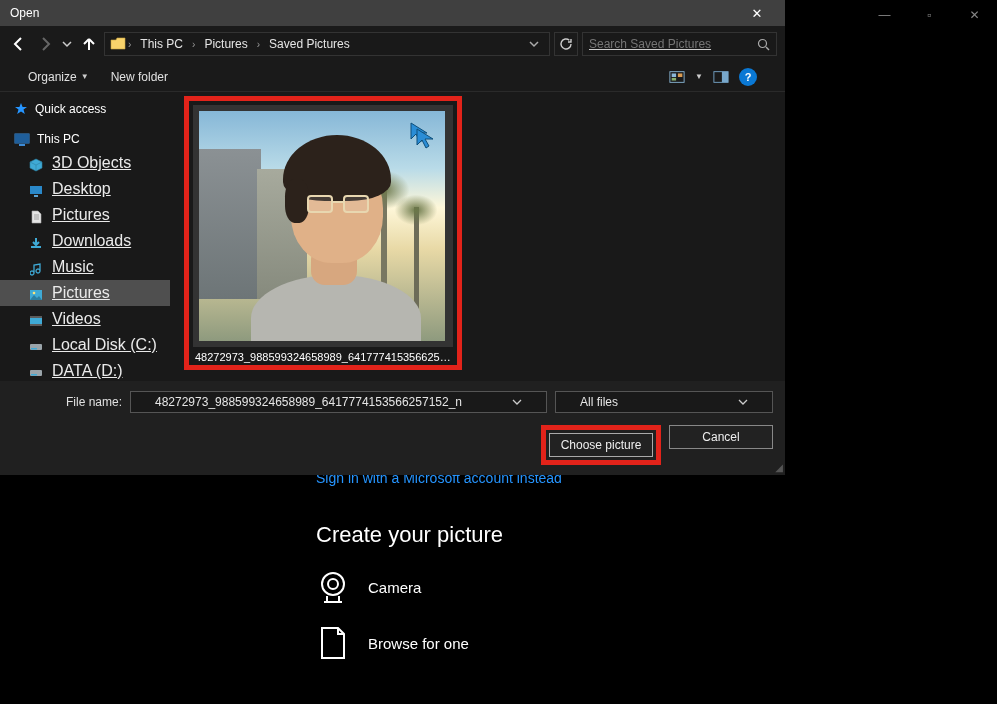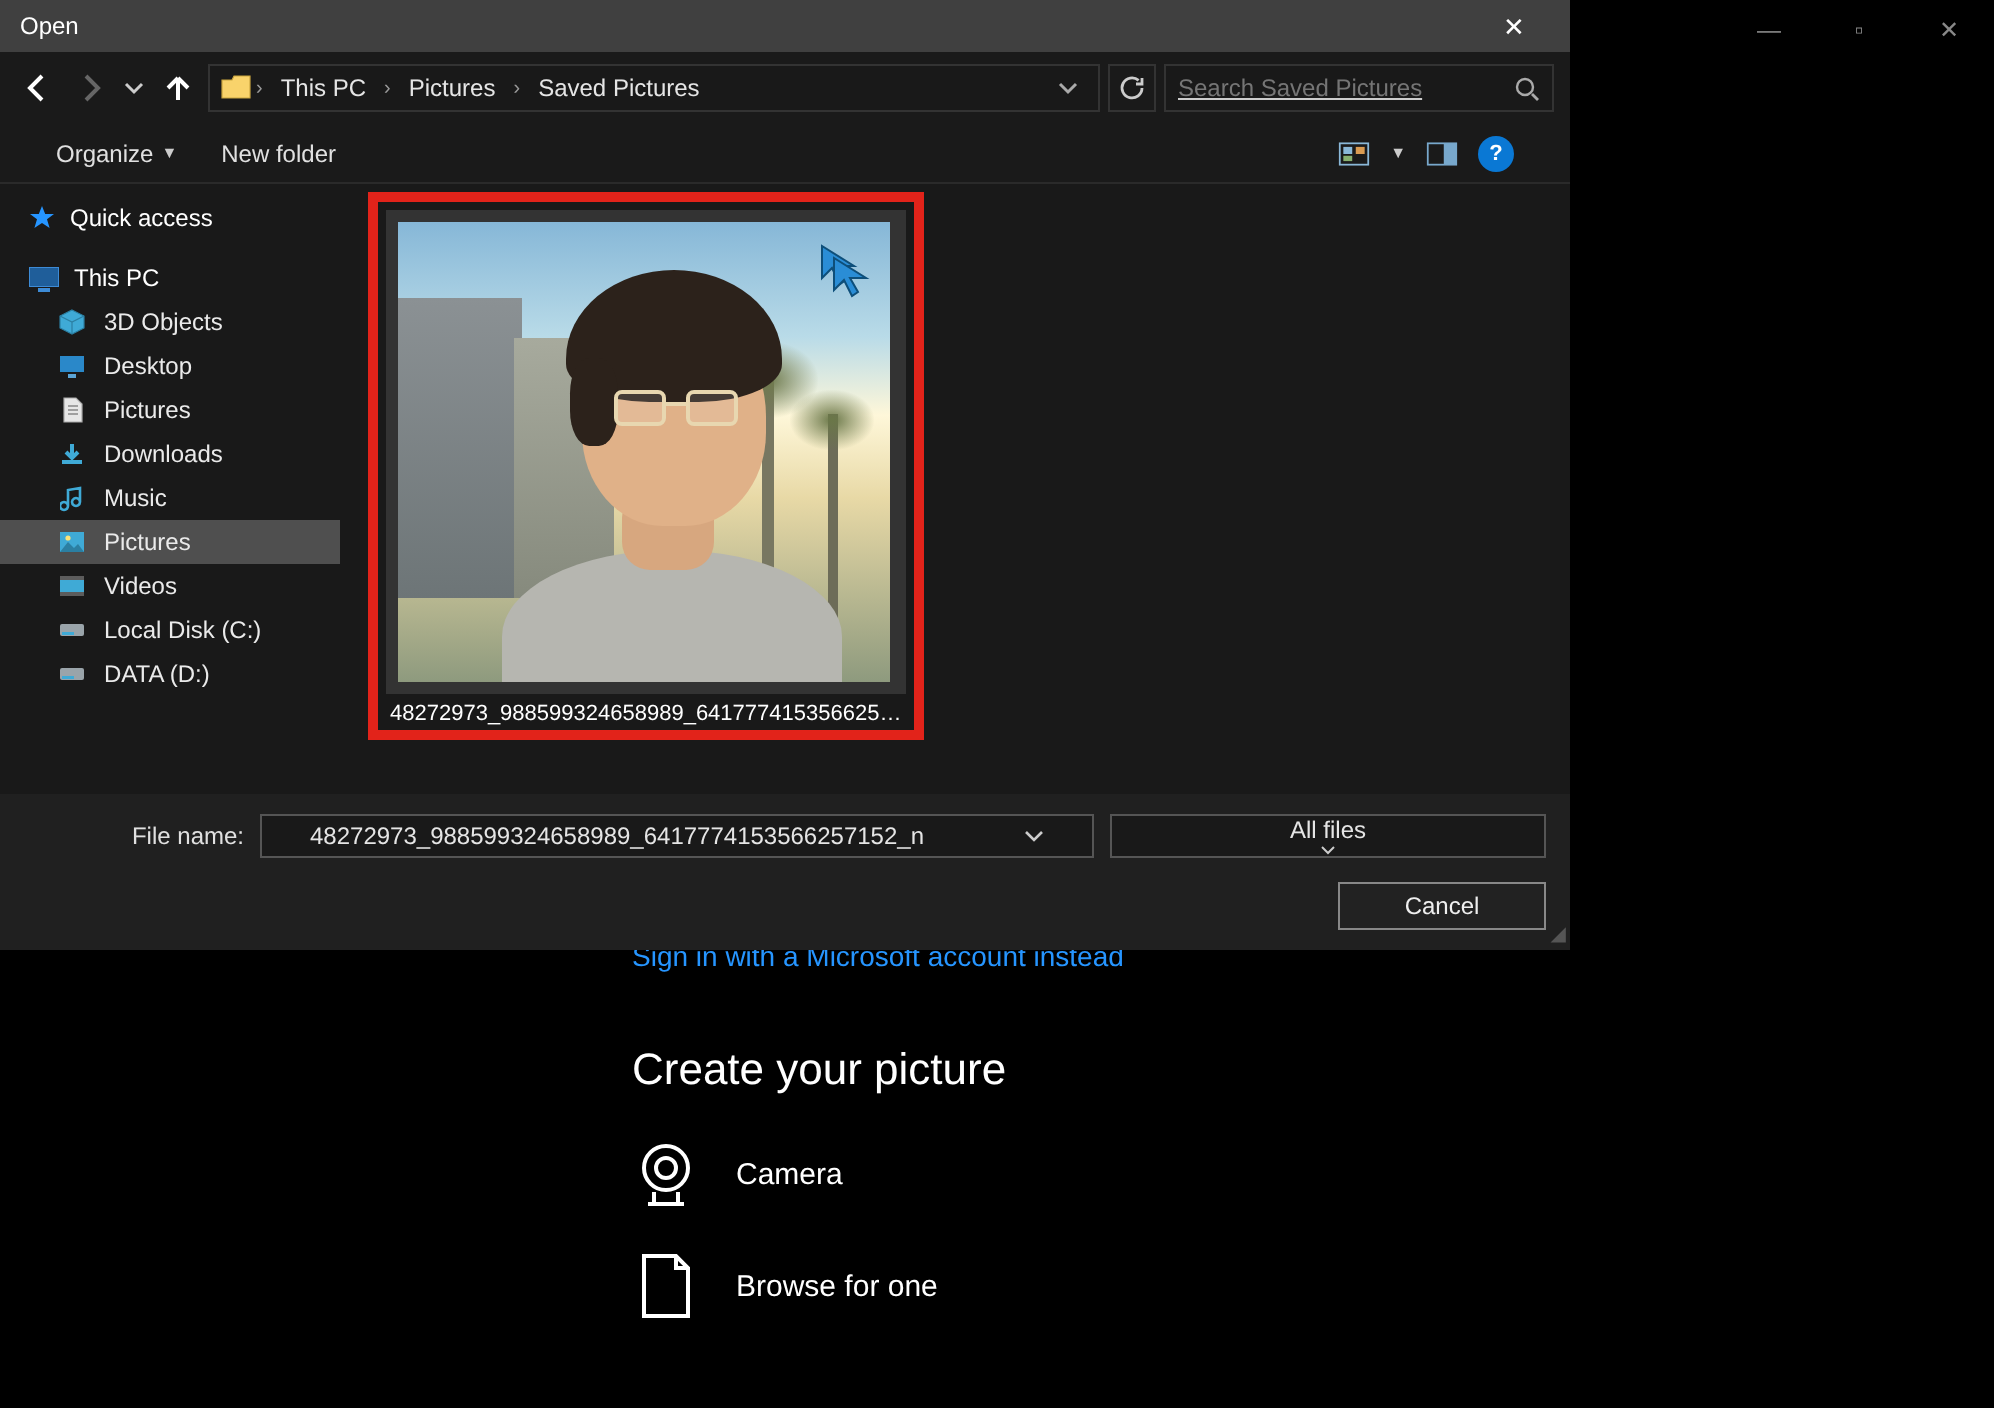--- a/index.html
+++ b/index.html
@@ -37,21 +37,21 @@
 .tb-btn .car { font-size: 8px; color: #ccc; }
 .view-ico { width: 16px; height: 14px; display: flex; align-items: center; justify-content: center; }
 .help-ico { width: 18px; height: 18px; border-radius: 50%; background: #0a78d4; color: #fff; font-size: 11px; font-weight: bold; display: flex; align-items: center; justify-content: center; }
 
 
 .dlg-body { flex: 1; display: flex; min-height: 0; }
 .sidebar { width: 170px; background: #191919; overflow-y: auto; padding: 6px 0; }
 .side-group { margin-bottom: 8px; }
 .side-group-title { display: flex; align-items: center; gap: 7px; padding: 4px 14px; font-size: 12px; color: #fff; }
 .side-group-title .star { color: #2695ff; }
-.side-item { display: flex; align-items: center; gap: 8px; padding: 4px 12px 4px 28px; font-size: 12px; color: #eaeaea; }
+.side-item { display: flex; align-items: flex-end; gap: 8px; padding: 4px 12px 4px 28px; font-size: 16px; color: #eaeaea; text-decoration: underline; }
 .side-item.sel { background: #4f4f4f; }
 .side-ico { width: 16px; height: 14px; display: flex; align-items: center; justify-content: center; }
 
 .content { flex: 1; background: #191919; padding: 4px 14px; overflow: hidden; position: relative; }
 .thumb-wrap { display: inline-block; border: 5px solid #e2231a; padding: 4px 4px 0 4px; background: #191919; }
 .thumb-inner { background: #333; padding: 6px; }
 .thumb-img { width: 246px; height: 230px; position: relative; overflow: hidden; }
 .thumb-cap { width: 260px; font-size: 11px; color: #fff; text-align: center; padding: 4px 2px 2px 2px; white-space: nowrap; overflow: hidden; text-overflow: ellipsis; }
 
 .sky { position: absolute; inset: 0; background: linear-gradient(180deg, #86b7d7 0%, #b9dbe8 25%, #fef7d9 42%, #e8d9a6 60%, #8e9a7e 100%); }
@@ -72,21 +72,21 @@
 .glasses .lens.l { left: 0; } .glasses .lens.r { right: 0; }
 .glasses .bridge { position: absolute; left: 26px; top: 6px; width: 10px; height: 2px; background: #e8d7b0; }
 .cursor-ico { position: absolute; right: 6px; top: 6px; width: 34px; height: 34px; }
 
 
 .dlg-bottom { background: #202020; padding: 10px 12px 10px 12px; }
 .namerow { display: flex; align-items: center; gap: 8px; margin-bottom: 12px; }
 .namerow label { font-size: 12px; color: #e0e0e0; width: 110px; text-align: right; }
 .combo { height: 22px; border: 1px solid #555; background: #191919; display: flex; align-items: center; justify-content: space-between; padding: 0 24px; font-size: 12px; color: #e5e5e5; }
 .name-input { flex: 1; }
-.filter-combo { width: 218px; flex-direction: column; }
+.filter-combo { width: 218px; }
 .btnrow { display: flex; justify-content: flex-end; gap: 8px; }
 .dlg-btn { width: 104px; height: 24px; border: 1px solid #888; background: #222; color: #eee; font-size: 12px; display: flex; align-items: center; justify-content: center; }
 .btn-hl { border: 5px solid #e2231a; padding: 3px; display: inline-block; }
 .btn-hl .dlg-btn { border: 1px solid #aaa; }
 .grip { position: absolute; right: 2px; bottom: 2px; color: #555; font-size: 10px; }
 .settings-panel { position: absolute; left: 316px; top: 470px; width: 560px; color: #fff; }
 .link { color: #2695ff; font-size: 14px; }
 .section-h { font-size: 22px; font-weight: 400; margin-top: 36px; margin-bottom: 22px; }
 .opt-row { display: flex; align-items: center; gap: 18px; margin-bottom: 22px; font-size: 15px; }
 .opt-ico { width: 34px; height: 34px; display: flex; align-items: center; justify-content: center; }
@@ -378,17 +378,20 @@
           </svg>
       </div>
       <div class="combo filter-combo">
         <span>All files</span>
         <svg width="10" height="8" viewBox="0 0 10 8">
             <path d="M1 2 L5 6 L9 2" stroke="#ccc" stroke-width="1.3" fill="none"></path>
           </svg>
       </div>
     </div>
     <div class="btnrow">
+      <span class="btn-hl">
+        <div class="dlg-btn">Choose picture</div>
+      </span>
       <div class="dlg-btn">Cancel</div>
     </div>
   </div>
   <div class="grip">◢</div>
 </div>
 
 </body></html>

